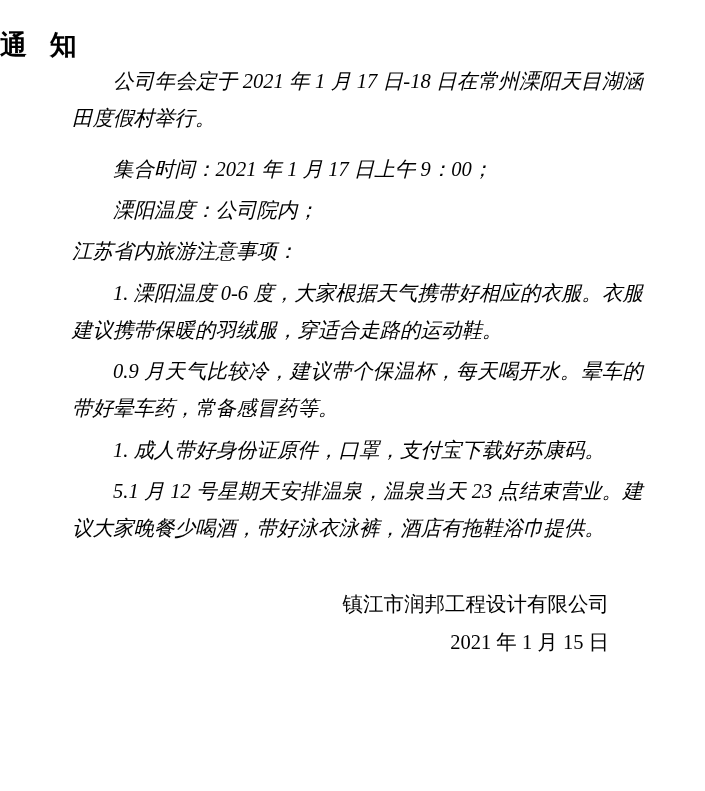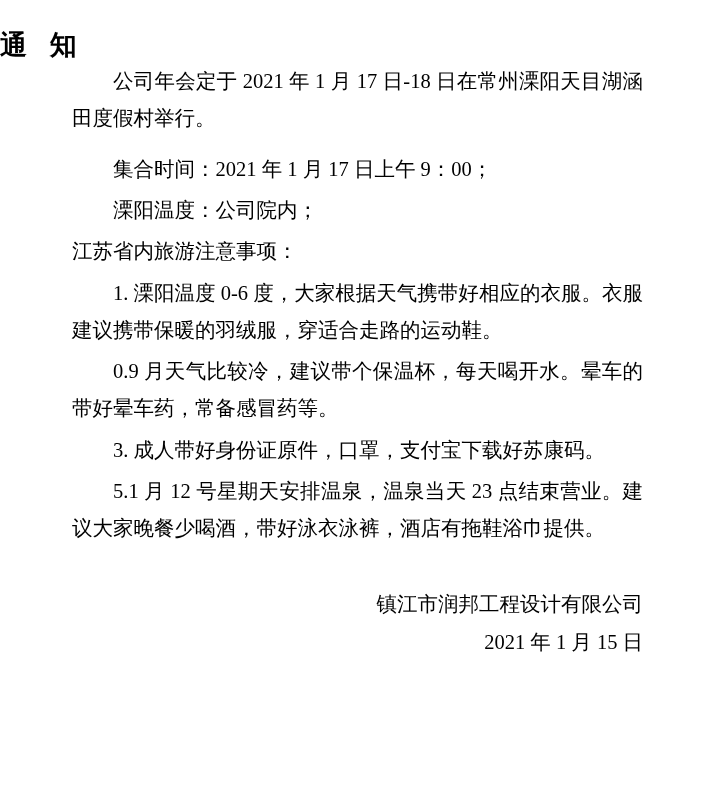--- a/index.html
+++ b/index.html
@@ -32,33 +32,34 @@
   .body-text {
     margin: 0;
     padding: 0 62px 0 72px;
     font-size: 20.5px;
     line-height: 1.82;
     text-align: justify;
     text-justify: inter-ideograph;
   }
   .para {
     margin: 0 0 4px 0;
+    font-style: italic;
   }
   .para.indent {
     text-indent: 2em;
   }
   .para.noindent {
     text-indent: 0;
   }
   .gap-top {
     margin-top: 13px;
   }
   .signature-block {
     margin-top: 38px;
-    padding-right: 62px;
+    padding-right: 96px;
     font-size: 20.5px;
     line-height: 1.85;
     text-align: right;
   }
   .sign-line {
     margin: 0;
   }
 </style>
 </head>
 <body>
@@ -67,21 +68,21 @@
 
   <h1 class="doc-title">通 知</h1>
 
   <div class="body-text">
     <p class="para indent">公司年会定于 2021 年 1 月 17 日-18 日在常州溧阳天目湖涵田度假村举行。</p>
     <p class="para indent gap-top">集合时间：2021 年 1 月 17 日上午 9：00；</p>
     <p class="para indent">溧阳温度：公司院内；</p>
     <p class="para noindent">江苏省内旅游注意事项：</p>
     <p class="para indent">1. 溧阳温度 0-6 度，大家根据天气携带好相应的衣服。衣服建议携带保暖的羽绒服，穿适合走路的运动鞋。</p>
     <p class="para indent">0.9 月天气比较冷，建议带个保温杯，每天喝开水。晕车的带好晕车药，常备感冒药等。</p>
-    <p class="para indent">3. 成人带好身份证原件，口罩，支付宝下载好苏康码。</p>
+    <p class="para indent">1. 成人带好身份证原件，口罩，支付宝下载好苏康码。</p>
     <p class="para indent">5.1 月 12 号星期天安排温泉，温泉当天 23 点结束营业。建议大家晚餐少喝酒，带好泳衣泳裤，酒店有拖鞋浴巾提供。</p>
   </div>
 
   <div class="signature-block">
     <p class="sign-line">镇江市润邦工程设计有限公司</p>
     <p class="sign-line">2021 年 1 月 15 日</p>
   </div>
 
 </div>
 

